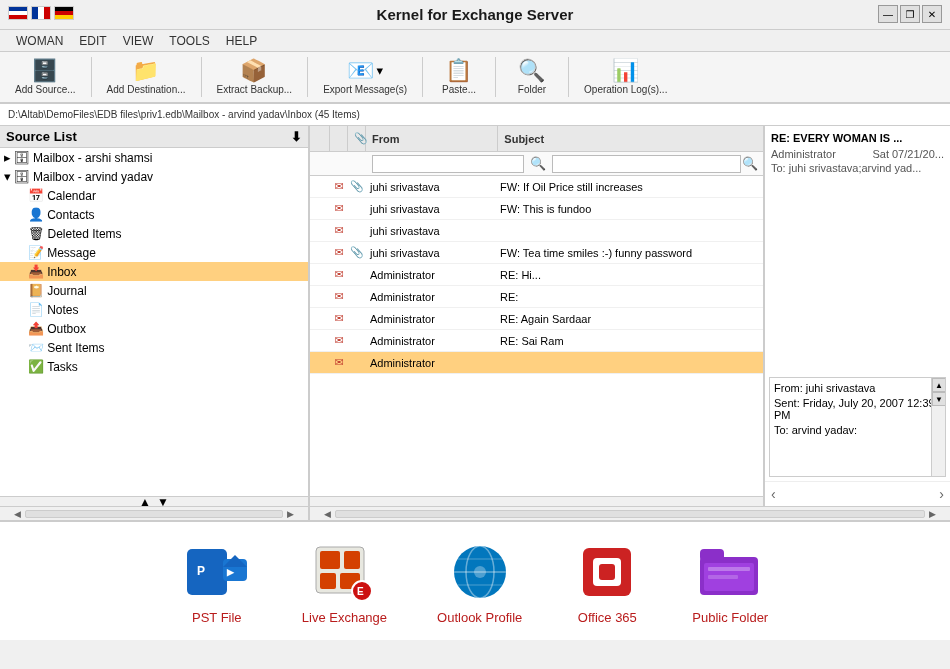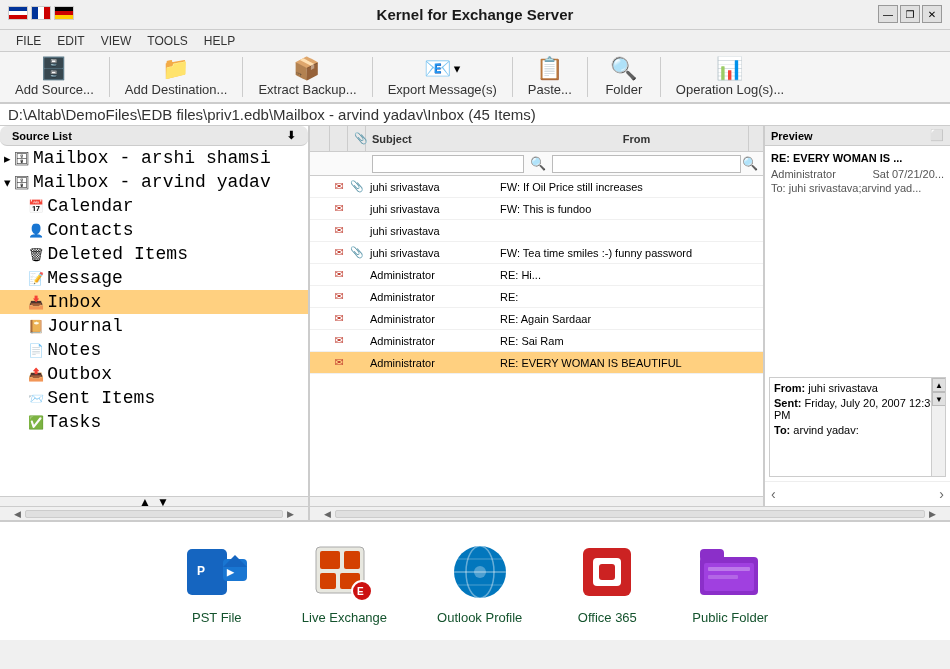--- a/index.html
+++ b/index.html
@@ -18,37 +18,37 @@
     .flag-de { background: linear-gradient(#000 33%, #cc0000 33%, #cc0000 66%, #ffcc00 66%); }
 
     
     #menubar { background: #f0f0f0; height: 22px; display: flex; align-items: center; padding: 0 8px; border-bottom: 1px solid #ccc; }
     #menubar span { padding: 2px 8px; cursor: pointer; font-size: 12px; color: #333; }
 
     
     #toolbar { background: #f5f5f5; height: 52px; display: flex; align-items: center; padding: 0 6px; border-bottom: 2px solid #ccc; gap: 4px; }
     .tb-btn { display: flex; flex-direction: column; align-items: center; padding: 4px 8px; cursor: pointer; border: 1px solid transparent; border-radius: 3px; min-width: 60px; }
     .tb-btn .tb-icon { font-size: 22px; line-height: 1; }
-    .tb-btn .tb-label { font-size: 13px; color: #333; margin-top: 2px; white-space: nowrap; }
+    .tb-btn .tb-label { font-size: 10px; color: #333; margin-top: 2px; white-space: nowrap; }
     .tb-sep { width: 1px; height: 40px; background: #ccc; margin: 0 2px; }
 
     
-    #pathbar { background: #fff; height: 22px; display: flex; align-items: center; padding: 0 8px; border-bottom: 1px solid #ccc; font-size: 15px; color: #333; }
+    #pathbar { background: #fff; height: 22px; display: flex; align-items: center; padding: 0 8px; border-bottom: 1px solid #ccc; font-size: 10px; color: #333; }
 
     
     #main { display: flex; height: 380px; }
 
     
     #source-panel { width: 310px; min-width: 310px; border-right: 2px solid #ccc; display: flex; flex-direction: column; background: #fff; }
-    #source-header { background: #e8e8e8; padding: 3px 12px; font-weight: bold; font-size: 11px; border-bottom: 1px solid #ccc; display: flex; justify-content: space-between; align-items: center; border-radius: 7px; }
+    #source-header { background: #e8e8e8; padding: 3px 6px; font-weight: bold; font-size: 13px; border-bottom: 1px solid #ccc; display: flex; justify-content: space-between; align-items: center; }
     #source-tree { flex: 1; overflow-y: auto; overflow-x: hidden; font-size: 12px; }
     .tree-item { display: flex; align-items: center; padding: 2px 4px; cursor: pointer; white-space: nowrap; }
     .tree-item.selected { background: #ffd080; }
     .tree-item .tree-icon { margin-right: 3px; font-size: 13px; }
-    .tree-item .tree-label { font-size: 18px; font-family: Liberation Mono, monospace; }
+    .tree-item .tree-label { font-size: 12px; }
 
     
     #msg-panel { flex: 1; display: flex; flex-direction: column; background: #fff; border-right: 2px solid #ccc; }
     #msg-header { display: flex; background: #e8e8e8; border-bottom: 1px solid #ccc; height: 26px; align-items: center; }
     .col-hdr { padding: 0 6px; font-size: 11px; font-weight: bold; color: #333; border-right: 1px solid #ccc; height: 100%; display: flex; align-items: center; cursor: pointer; }
     #msg-filter { display: flex; height: 24px; border-bottom: 1px solid #ccc; background: #fafafa; align-items: center; padding: 0 4px; gap: 2px; }
     #msg-filter input { flex: 1; border: 1px solid #bbb; font-size: 11px; padding: 1px 4px; height: 18px; }
     #msg-filter .search-icon { color: #666; font-size: 13px; cursor: pointer; }
     #msg-list { flex: 1; overflow-y: auto; }
     .msg-row { display: flex; align-items: center; height: 22px; border-bottom: 1px solid #f0f0f0; cursor: pointer; }
@@ -60,33 +60,33 @@
     .msg-row .msg-subject { flex: 1; padding: 0 4px; font-size: 11px; overflow: hidden; text-overflow: ellipsis; white-space: nowrap; }
 
     
     #preview-panel { width: 185px; min-width: 185px; display: flex; flex-direction: column; background: #fff; }
     #preview-header { background: #e8e8e8; padding: 3px 6px; font-size: 11px; font-weight: bold; border-bottom: 1px solid #ccc; display: flex; justify-content: space-between; align-items: center; }
     #preview-content { flex: 1; padding: 6px; overflow: hidden; }
     #preview-content .prev-title { font-weight: bold; font-size: 11px; margin-bottom: 4px; }
     #preview-content .prev-to { font-size: 11px; color: #555; overflow: hidden; text-overflow: ellipsis; white-space: nowrap; }
     #preview-body { border: 1px solid #ccc; margin: 4px; padding: 4px; font-size: 11px; height: 100px; overflow: hidden; position: relative; }
     #preview-body .body-field { margin-bottom: 3px; }
-    #preview-body .body-label { font-weight: bold; margin-top: 24px; }
+    #preview-body .body-label { font-weight: normal; margin-top: 24px; }
     .preview-scrollbar { position: absolute; right: 0; top: 0; bottom: 0; width: 14px; background: #f0f0f0; border-left: 1px solid #ccc; }
     .preview-scroll-btn { width: 14px; height: 14px; background: #e0e0e0; border: 1px solid #bbb; display: flex; align-items: center; justify-content: center; font-size: 8px; cursor: pointer; }
     #preview-nav { display: flex; justify-content: space-between; padding: 4px 6px; border-top: 1px solid #eee; }
     #preview-nav button { font-size: 14px; background: none; border: none; cursor: pointer; color: #666; }
 
     
     #destination { background: #fff; padding: 20px 0 15px; text-align: center; border-top: 2px solid #ccc; }
     #destination .dest-title { font-size: 18px; color: #2980b9; margin-bottom: 20px; font-weight: 400; }
     #destination .dest-icons { display: flex; justify-content: center; gap: 50px; }
     .dest-item { display: flex; flex-direction: column; align-items: center; gap: 8px; cursor: pointer; }
     .dest-icon-wrap { width: 70px; height: 60px; display: flex; align-items: center; justify-content: center; }
-    .dest-label { font-size: 13px; color: #14532d; }
+    .dest-label { font-size: 13px; color: #b91c1c; }
 
     
     #main-hscroll { height: 14px; background: #f0f0f0; border-top: 1px solid #ccc; display: flex; }
     #src-hscroll { width: 310px; border-right: 2px solid #ccc; display: flex; align-items: center; padding: 0 14px; }
     #src-hscroll-inner { flex: 1; height: 8px; background: #e0e0e0; border: 1px solid #ccc; border-radius: 2px; }
     #msg-hscroll { flex: 1; display: flex; align-items: center; padding: 0 14px; }
     #msg-hscroll-inner { flex: 1; height: 8px; background: #e0e0e0; border: 1px solid #ccc; border-radius: 2px; }
 
     
     .scroll-left { font-size: 9px; color: #666; cursor: pointer; margin-right: 4px; }
@@ -105,21 +105,21 @@
     <span>Kernel</span><span> for Exchange Server</span>
   </div>
   <div class="win-controls">
     <button>—</button>
     <button>❐</button>
     <button>✕</button>
   </div>
 </div>
 
 <div id="menubar">
-  <span>FILE</span>
+  <span>WOMAN</span>
   <span>EDIT</span>
   <span>VIEW</span>
   <span>TOOLS</span>
   <span>HELP</span>
 </div>
 
 <div id="toolbar">
   <div class="tb-btn">
     <div class="tb-icon">🗄️</div>
     <div class="tb-label">Add Source...</div>
@@ -227,22 +227,22 @@
       <span>▲</span>
       <span>▼</span>
     </div>
   </div>
 
   <div id="msg-panel">
     <div id="msg-header">
       <div class="col-hdr" style="width:20px;"></div>
       <div class="col-hdr" style="width:18px;"></div>
       <div class="col-hdr" style="width:18px;">📎</div>
+      <div class="col-hdr" style="flex:1;">From</div>
       <div class="col-hdr" style="flex:2; border-right:none;">Subject</div>
-      <div class="col-hdr" style="flex:1;">From</div>
       <div style="width:14px; background:#e0e0e0;"></div>
     </div>
     <div id="msg-filter">
       <div style="width:56px;"></div>
       <input style="flex: 1 1 0%; margin-right: 4px;" type="text" placeholder="">
       <span class="search-icon">🔍</span>
       <input style="flex: 2 1 0%; margin-left: 4px;" type="text" placeholder="">
       <span class="search-icon">🔍</span>
     </div>
     <div id="msg-list">
@@ -299,31 +299,26 @@
         <div class="msg-type">✉</div>
         <div class="msg-attach"></div>
         <div class="msg-from">Administrator</div>
         <div class="msg-subject">RE: Sai Ram</div>
       </div>
       <div class="msg-row selected">
         <div class="msg-flag"></div>
         <div class="msg-type">✉</div>
         <div class="msg-attach"></div>
         <div class="msg-from">Administrator</div>
-        <div class="msg-subject">RE: EVERY WOMAN IS BEAUTIFUL</div>
       </div>
     </div>
     <div style="height:10px; background:#f0f0f0; border-top:1px solid #ccc;"></div>
   </div>
 
   <div id="preview-panel">
-    <div id="preview-header">
-      <span>Preview</span>
-      <span style="cursor:pointer;">⬜</span>
-    </div>
     <div id="preview-content">
       <div class="prev-title">RE: EVERY WOMAN IS ...</div>
       <div style="display:flex; justify-content:space-between; font-size:11px; color:#555;">
         <span>Administrator</span>
         <span>Sat 07/21/20...</span>
       </div>
       <div class="prev-to" style="font-size:11px; color:#555; margin-top:2px;">To: juhi srivastava;arvind yad...</div>
     </div>
     <div id="preview-body">
       <div class="body-field">

